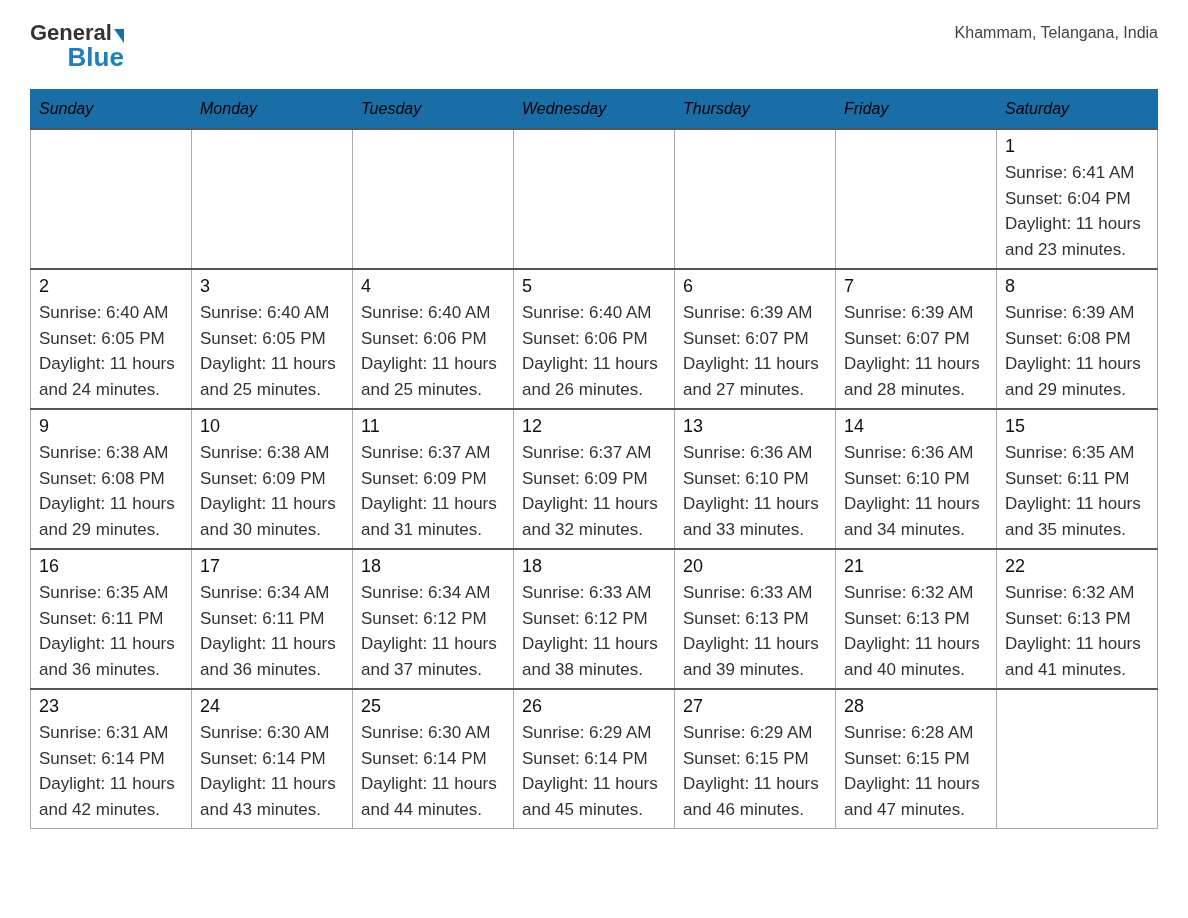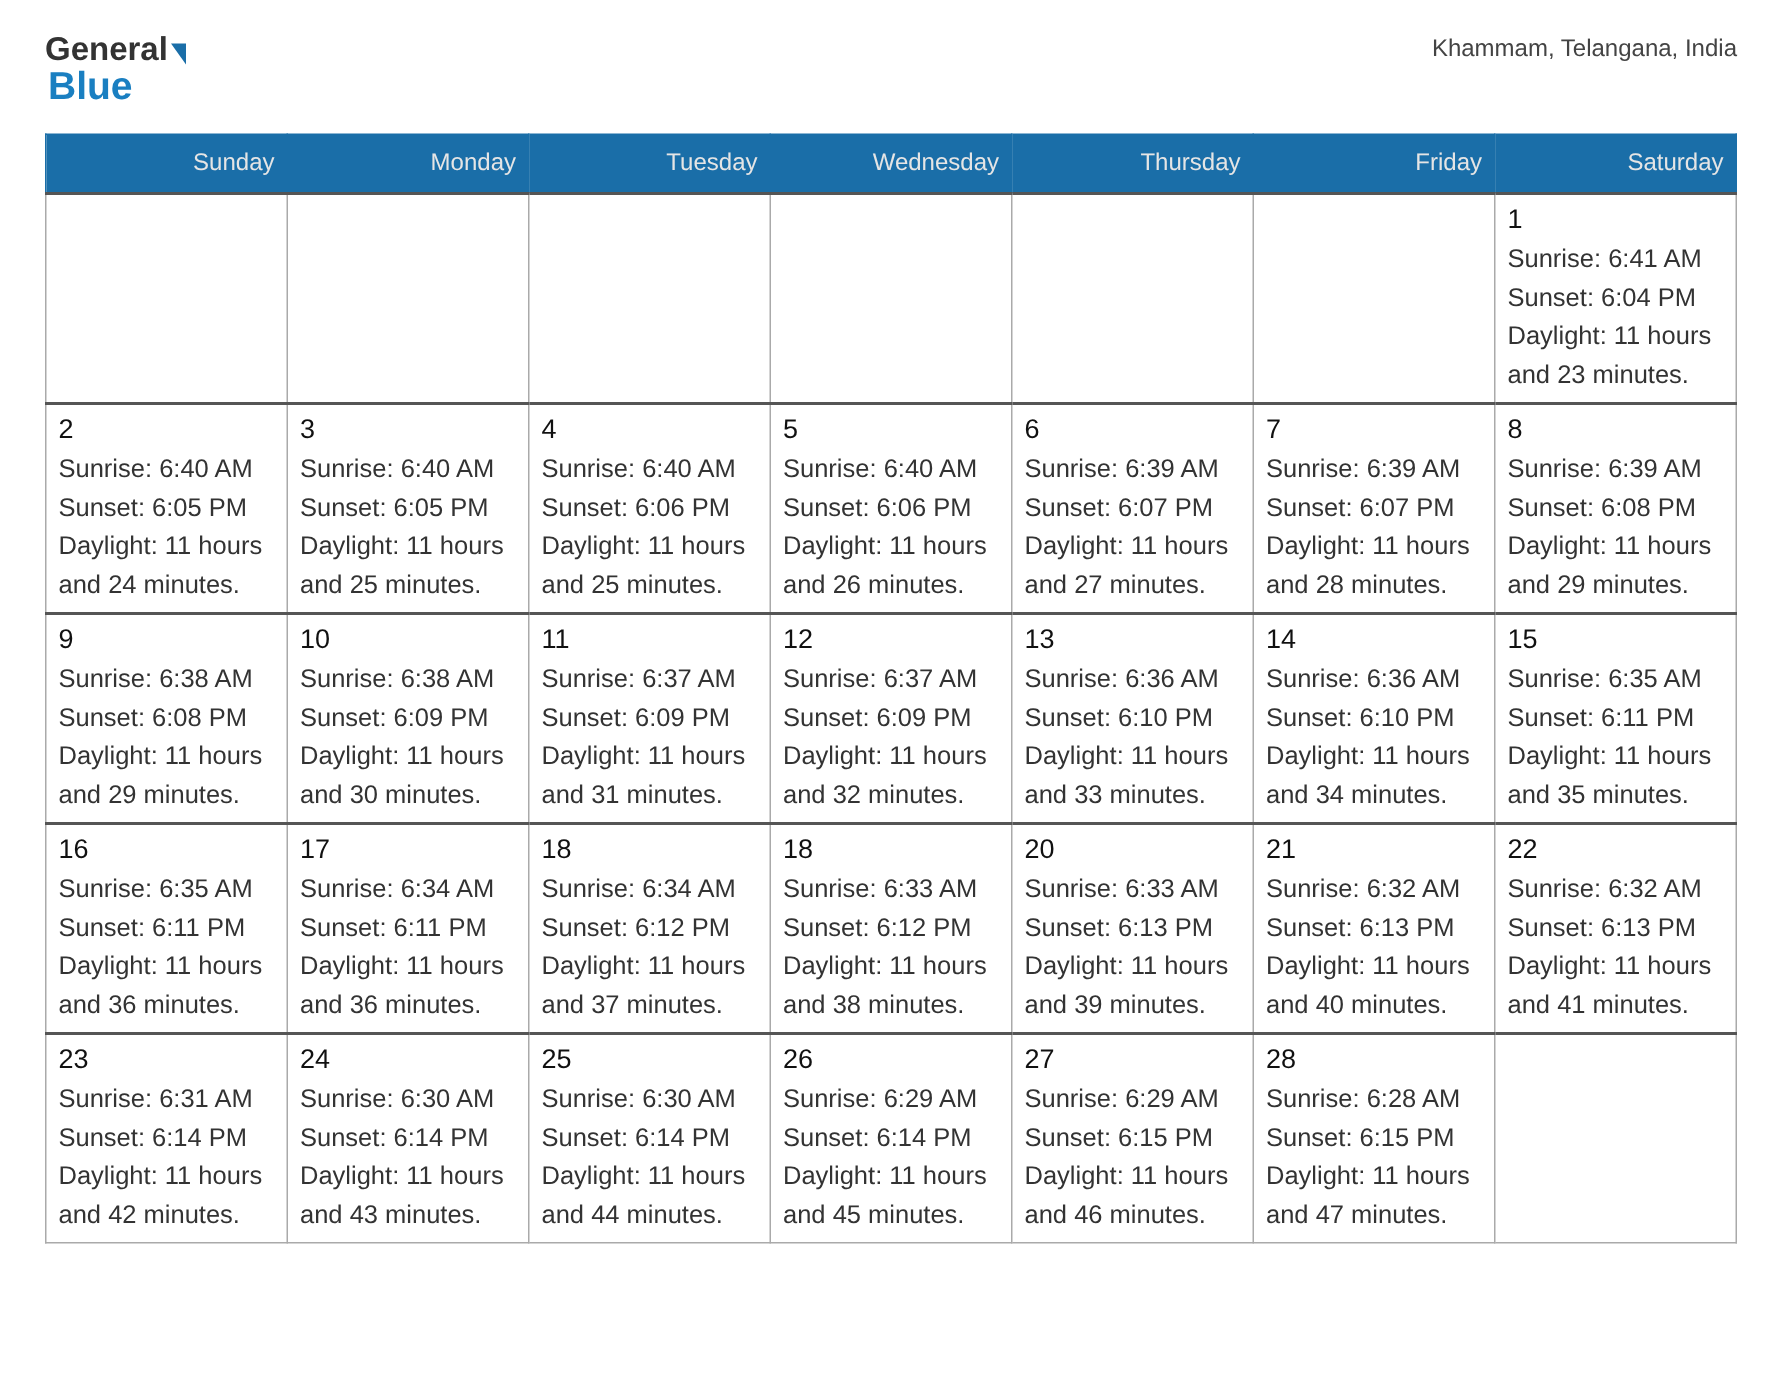--- a/index.html
+++ b/index.html
@@ -38,20 +38,21 @@
       font-size: 26px;
       font-weight: bold;
       color: #1a7fc1;
       display: block;
       margin-top: -4px;
       margin-left: 2px;
     }
     .logo-wrapper {
       display: flex;
       flex-direction: column;
+      align-items: flex-end;
     }
     .logo-top-row {
       display: flex;
       align-items: center;
     }
     .title-block {
       text-align: right;
     }
     .calendar-title {
       font-size: 48px;
@@ -64,26 +65,27 @@
       color: #444;
       margin-top: 4px;
     }
     .calendar-table {
       width: 100%;
       border-collapse: collapse;
       table-layout: fixed;
     }
     .calendar-table th {
       background-color: #1a6ea8;
-      color: #e5e5e5;
+      color: #000000;
       font-size: 16px;
       font-weight: normal;
       padding: 10px 8px;
-      text-align: right;
+      text-align: left;
       border: 1px solid #1a6ea8;
+      font-style: italic;
     }
     .calendar-table td {
       border: 1px solid #aaa;
       vertical-align: top;
       padding: 6px 8px;
       font-size: 12.5px;
       height: 138px;
       background: #fff;
     }
     .calendar-table tr td {

